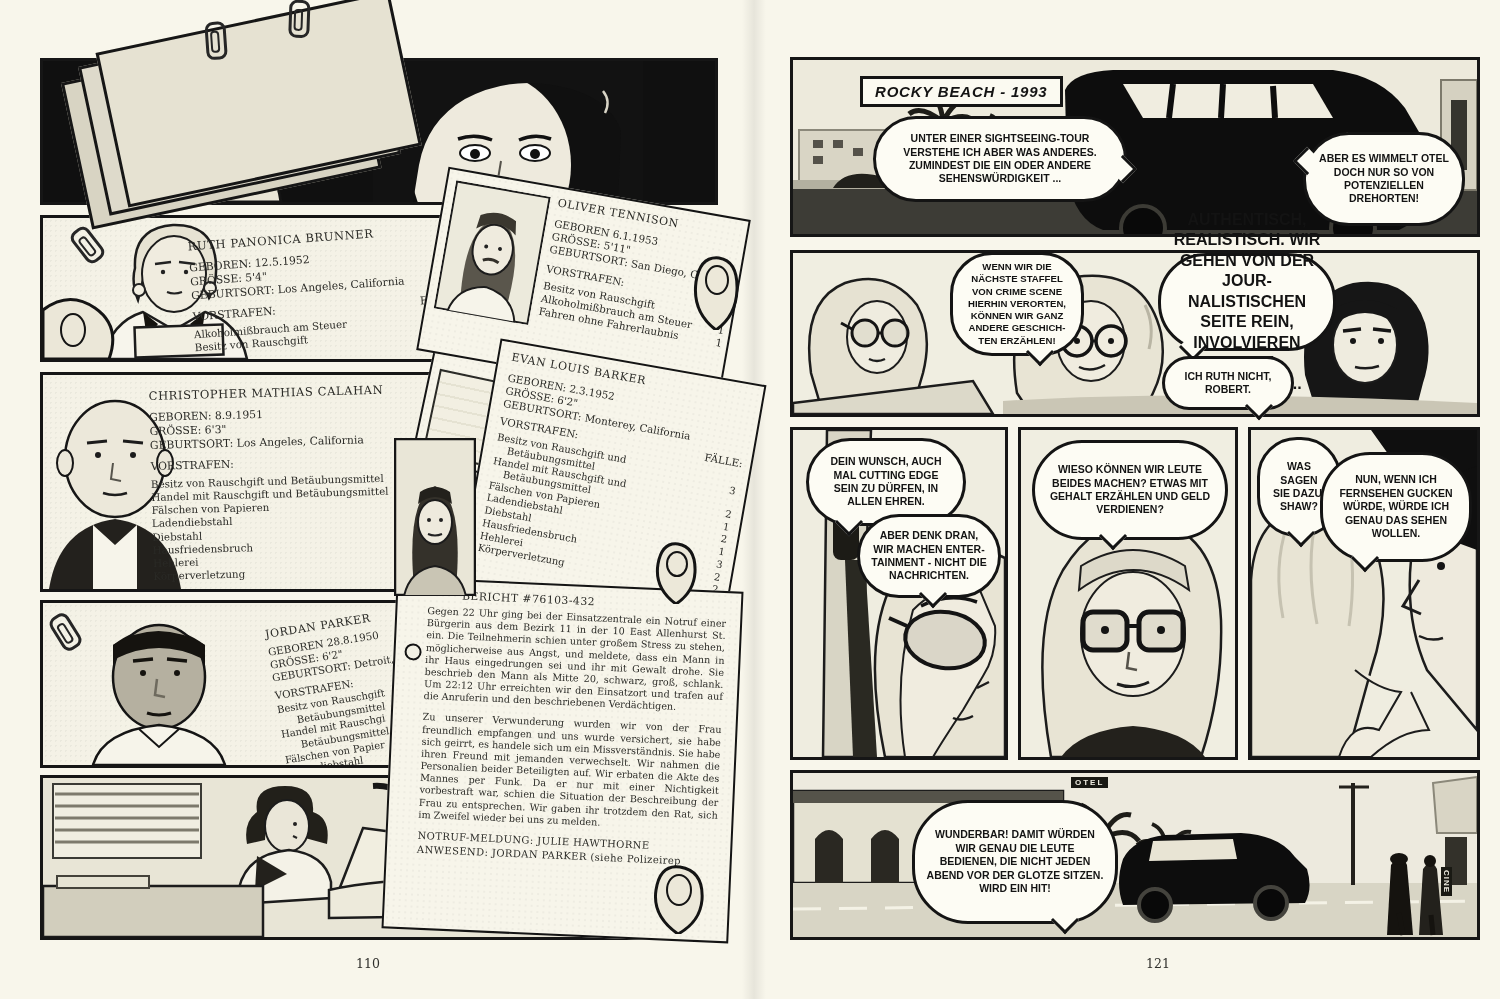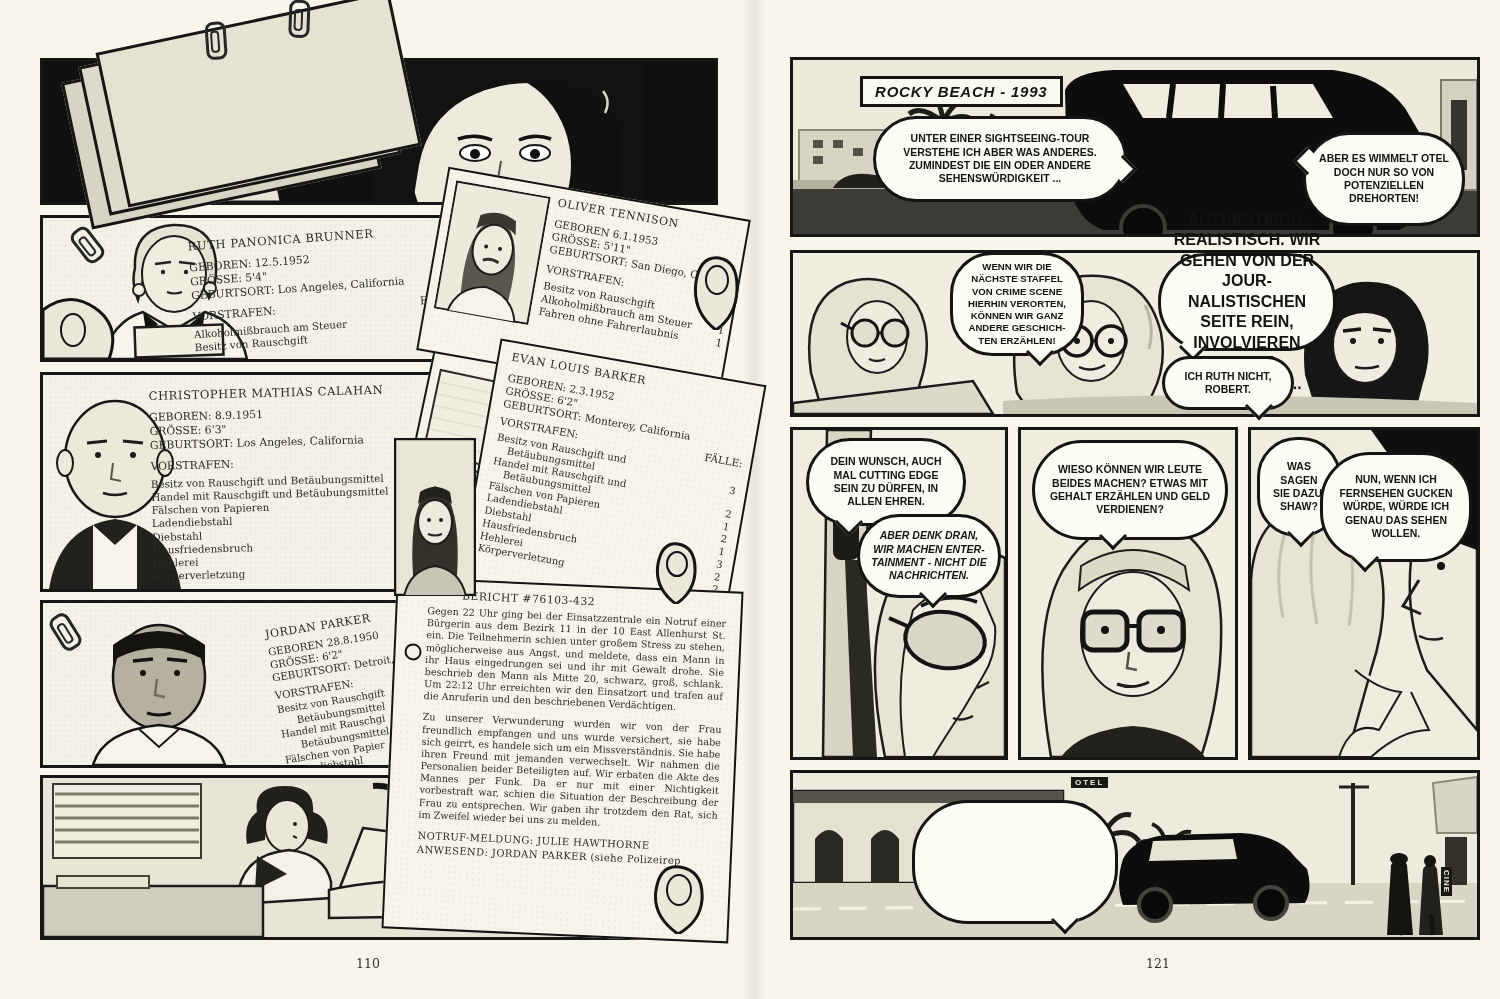--- a/index.html
+++ b/index.html
@@ -463,21 +463,21 @@
       <ellipse cx="152" cy="210" rx="40" ry="28" fill="#c9c5b4" fill-opacity="0.55" stroke="#141414" stroke-width="4" transform="rotate(8 152 210)"></ellipse>
       <path d="M114 196 L96 188" stroke="#141414" stroke-width="4"></path>
       <path d="M128 176 Q156 162 184 172" stroke="#141414" stroke-width="3.5" fill="none"></path>
       <path d="M196 252 L184 258 M180 286 Q168 292 160 288" stroke="#1c1c1c" stroke-width="2.5" fill="none"></path>
     </svg>
   </div>
   <div class="bubble" style="left:806px;top:438px;width:160px;height:88px;border-radius:44px;">
     <span class="tail" style="left:30px;bottom:-9px;transform:rotate(45deg);"></span>
     <span class="btext">DEIN WUNSCH, AUCH MAL CUTTING EDGE SEIN ZU DÜRFEN, IN ALLEN EHREN.</span>
   </div>
-  <div class="bubble" style="left:857px;top:514px;width:144px;height:84px;border-radius:42px;font-style:italic;">
+  <div class="bubble" style="left:857px;top:514px;width:144px;height:84px;border-radius:42px;">
     <span class="tail" style="left:46%;bottom:-9px;transform:rotate(45deg);"></span>
     <span class="btext">ABER DENK DRAN, WIR MACHEN ENTER- TAINMENT - NICHT DIE NACHRICHTEN.</span>
   </div>
 
   <div class="panel" style="left:1018px;top:427px;width:220px;height:333px;">
     <svg width="214" height="327" viewBox="0 0 214 327">
       <rect width="214" height="327" fill="#f0eee1"></rect>
       <path d="M30 327 Q8 200 42 140 Q80 78 140 92 Q196 108 200 190 Q202 260 180 327 Z" fill="#e8e4d4" stroke="#1c1c1c" stroke-width="2.5"></path>
       <ellipse cx="112" cy="204" rx="52" ry="62" fill="#f0ecdf" stroke="#1c1c1c" stroke-width="2"></ellipse>
       <path d="M58 160 Q112 120 168 160 L164 136 Q112 104 60 136 Z" fill="#ddd9c9" stroke="#1c1c1c" stroke-width="2"></path>
@@ -544,16 +544,17 @@
       <ellipse cx="606" cy="86" rx="9" ry="6" fill="#15130f"></ellipse>
       <path d="M630 96 q8 -12 14 0 l6 66 h-24 Z" fill="#23211c"></path>
       <circle cx="637" cy="88" r="6" fill="#15130f"></circle>
       <path d="M610 162 l-4 -22 M640 162 l-2 -20" stroke="#15130f" stroke-width="5"></path>
     </svg>
     <div class="sign" style="left:278px;top:4px;letter-spacing:2px;">OTEL</div>
     <div class="sign" style="left:648px;top:94px;writing-mode:vertical-lr;letter-spacing:1px;padding:3px 1px;">CINE</div>
   </div>
   <div class="bubble" style="left:912px;top:800px;width:206px;height:124px;border-radius:56px;">
     <span class="tail" style="right:40px;bottom:-9px;transform:rotate(45deg);"></span>
+    <span class="btext">WUNDERBAR! DAMIT WÜRDEN WIR GENAU DIE LEUTE BEDIENEN, DIE NICHT JEDEN ABEND VOR DER GLOTZE SITZEN. WIRD EIN HIT!</span>
   </div>
 
   <div class="pageno" style="left:1146px;top:956px;">121</div>
 </div>
 
 </body></html>

